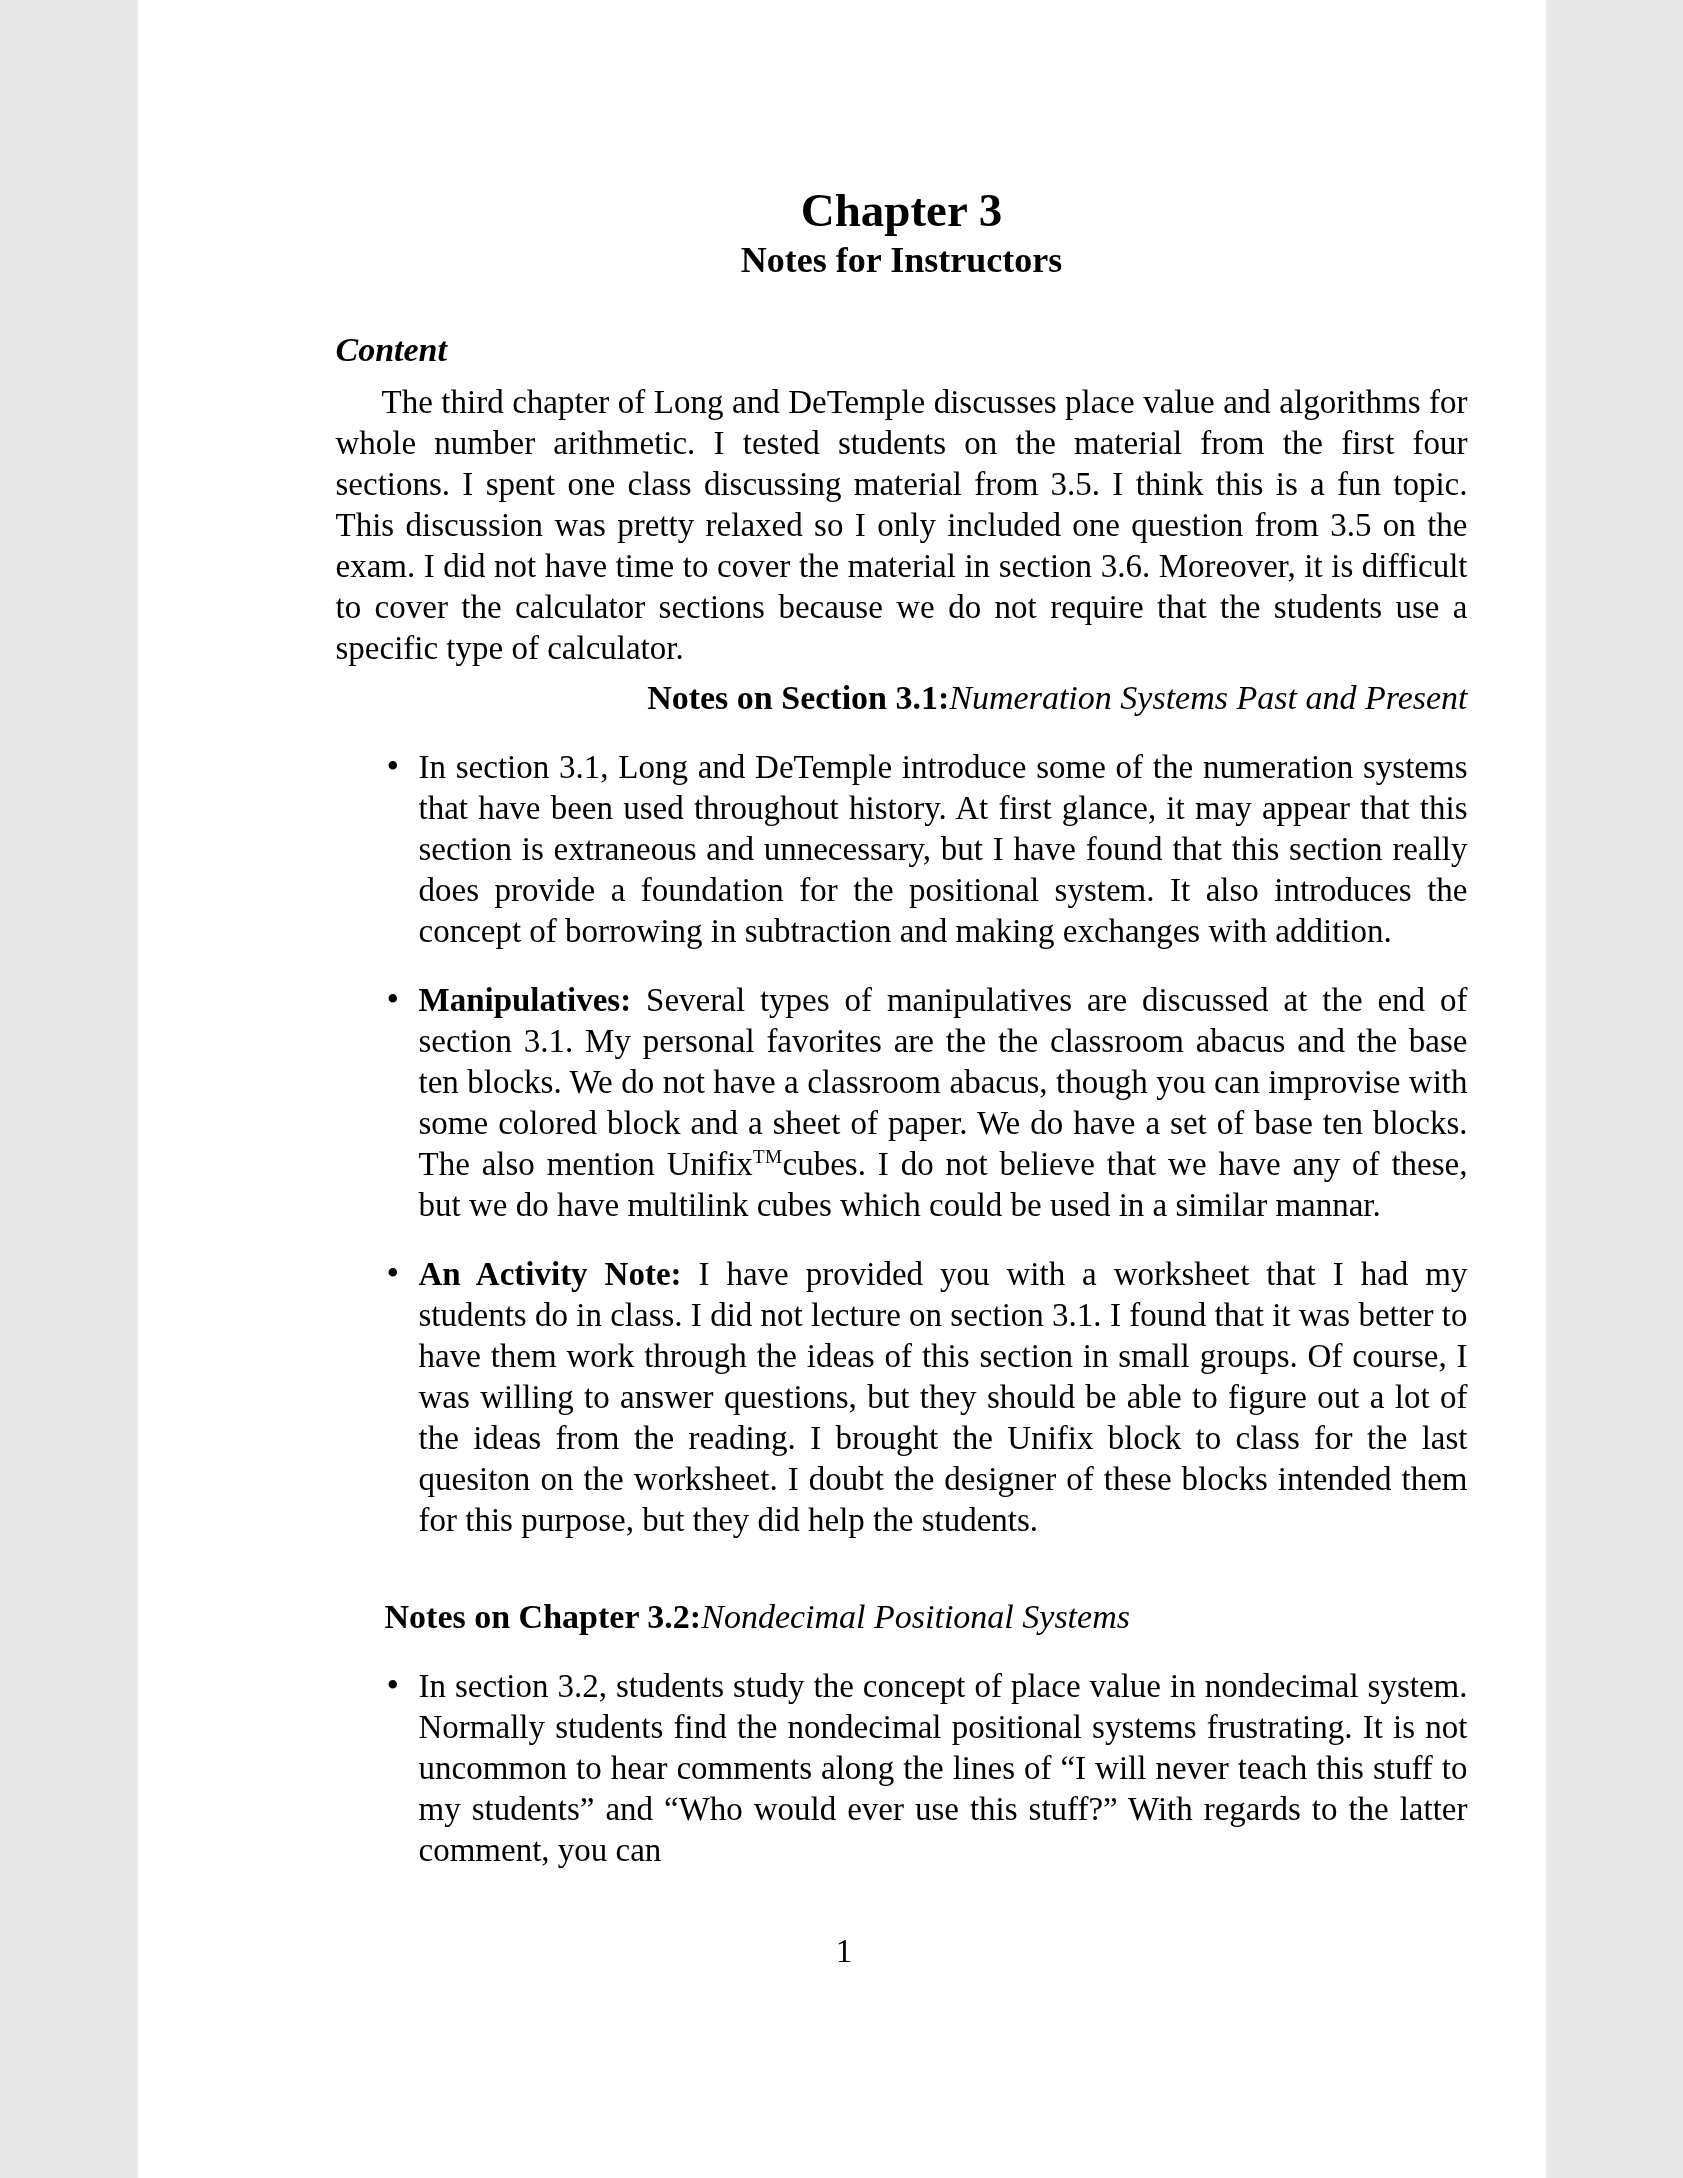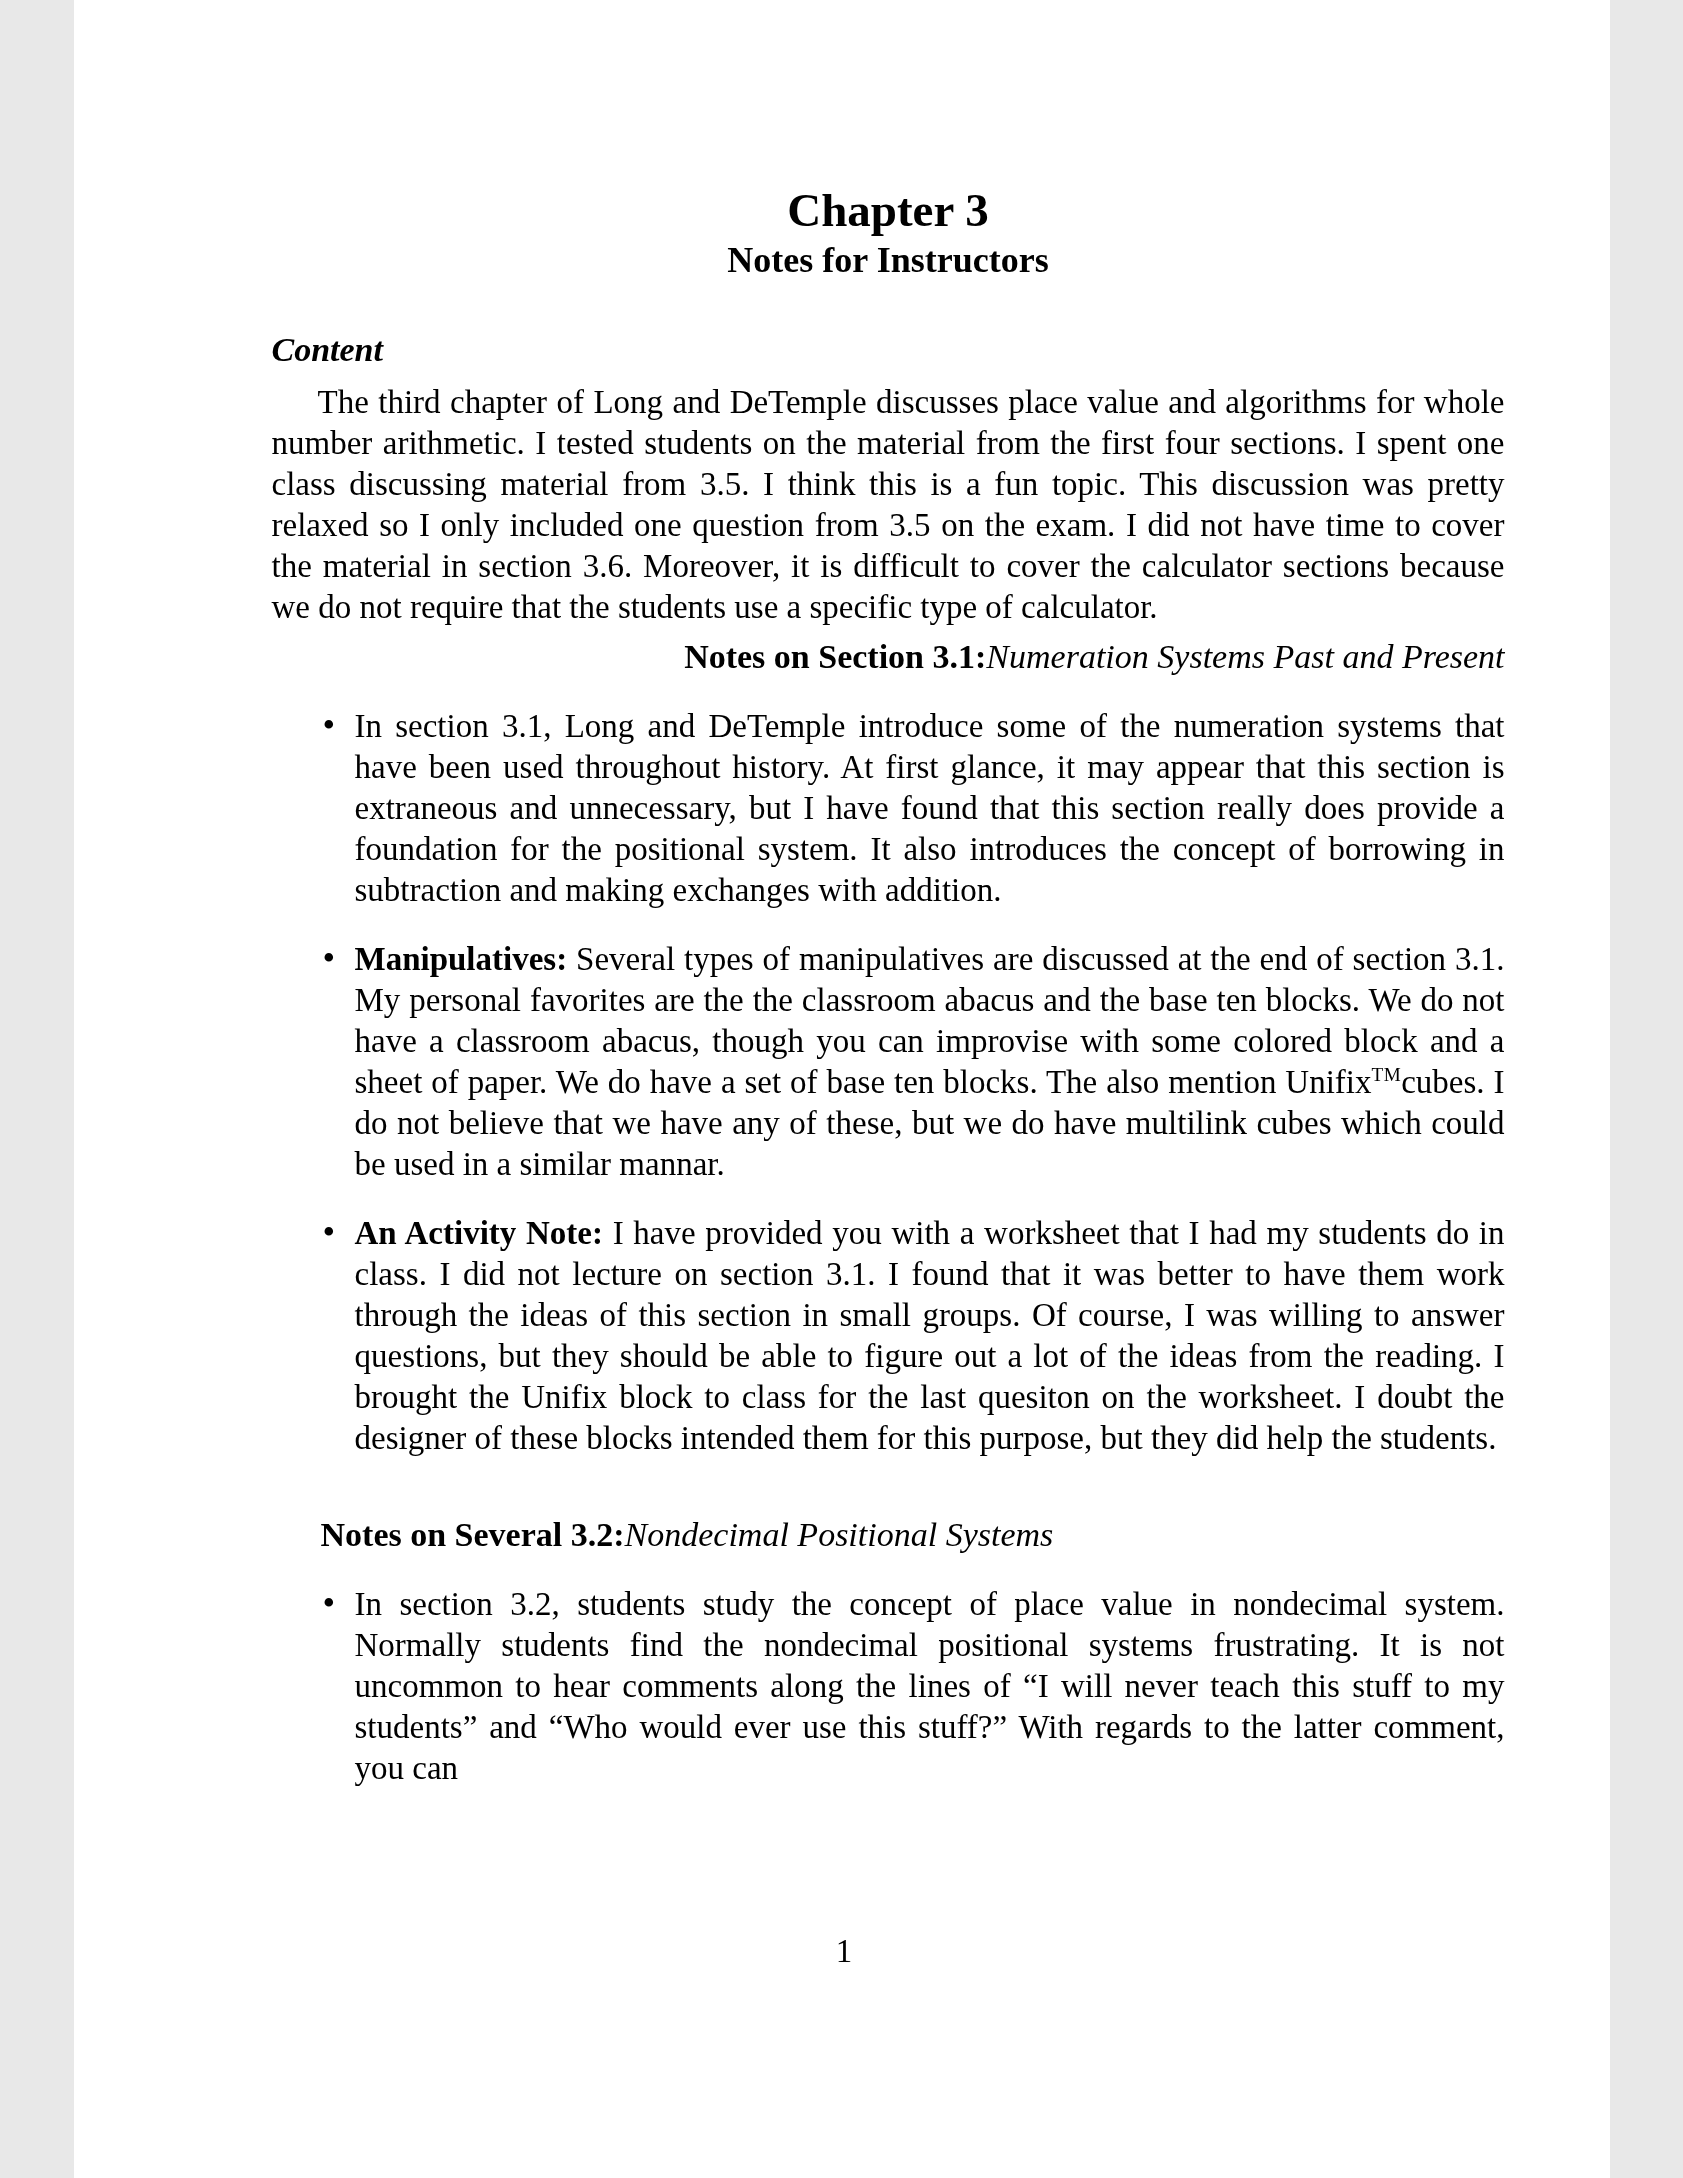--- a/index.html
+++ b/index.html
@@ -2,28 +2,28 @@
 <html><head>
 <meta charset="utf-8">
 <style>
   html, body {
     margin: 0;
     padding: 0;
     background: #e8e8e8;
   }
   .page {
     position: relative;
-    width: 1536px;
+    width: 1408px;
     height: 2178px;
     margin: 0 auto;
     background: #ffffff;
     color: #000000;
     font-family: "Liberation Serif", "DejaVu Serif", serif;
     box-sizing: border-box;
-    padding: 183px 105px 0 198px;
+    padding: 183px 78px 0 198px;
     overflow: hidden;
   }
   .title-block {
     text-align: center;
     margin: 0 0 48px 0;
   }
   .chapter-title {
     font-size: 47px;
     font-weight: bold;
     margin: 0;
@@ -118,21 +118,21 @@
     </li>
     <li>
       <span class="lead-bold">Manipulatives:</span><span> Several types of manipulatives are discussed at the end of section 3.1. My personal favorites are the the classroom abacus and the base ten blocks.  We do not have a classroom abacus, though you can improvise with some colored block and a sheet of paper.  We do have a set of base ten blocks.  The also mention Unifix</span><sup class="tm">TM</sup><span>cubes. I do not believe that we have any of these, but we do have multilink cubes which could be used in a similar mannar.</span>
     </li>
     <li>
       <span class="lead-bold">An Activity Note:</span><span> I have provided you with a worksheet that I had my students do in class.  I did not lecture on section 3.1.  I found that it was better to have them work through the ideas of this section in small groups.  Of course, I was willing to answer questions, but they should be able to figure out a lot of the ideas from the reading.  I brought the Unifix block to class for the last quesiton on the worksheet.  I doubt the designer of these blocks intended them for this purpose, but they did help the students.</span>
     </li>
   </ul>
 
   <div class="run-heading heading-section32">
-    <span>Notes on Several 3.2:</span><span class="italic-part">Nondecimal Positional Systems</span>
+    <span>Notes on Chapter 3.2:</span><span class="italic-part">Nondecimal Positional Systems</span>
   </div>
 
   <ul class="bullet-list">
     <li>
       <span>In section 3.2, students study the concept of place value in nondecimal system.  Normally students find the nondecimal positional systems frustrating. It is not uncommon to hear comments along the lines of “I will never teach this stuff to my students” and “Who would ever use this stuff?”  With regards to the latter comment, you can</span>
     </li>
   </ul>
 
   <div class="page-footer">
     <span>1</span>

